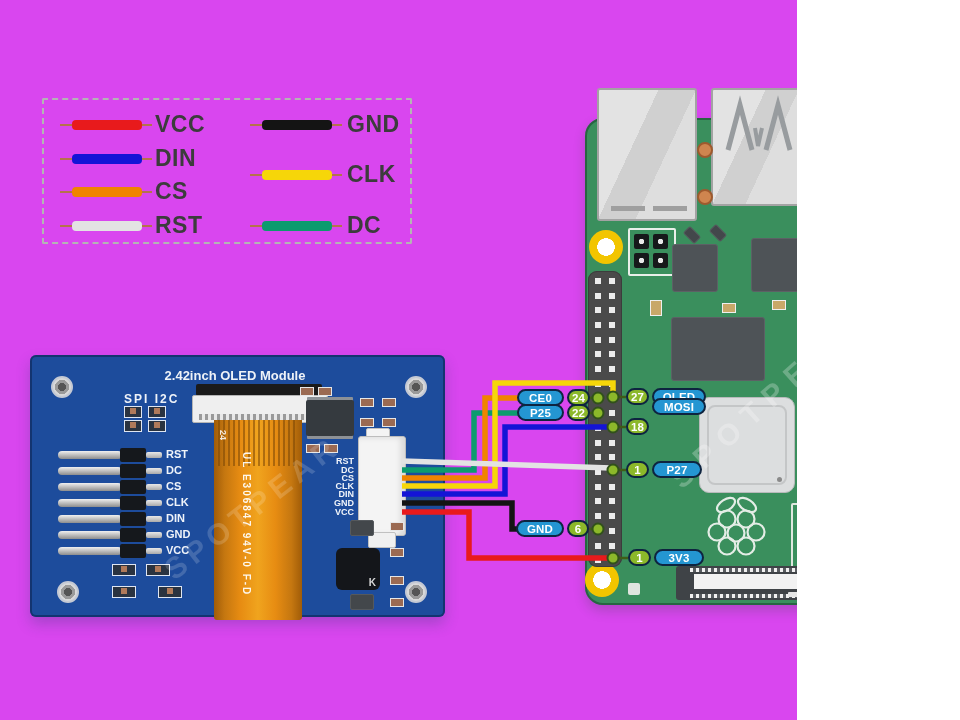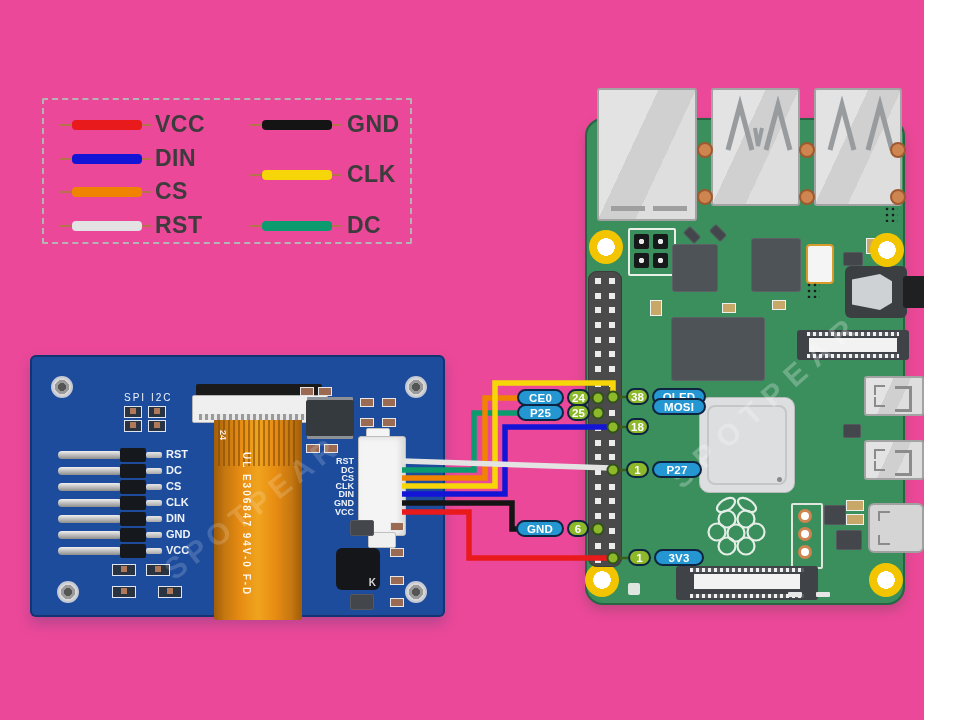--- a/index.html
+++ b/index.html
@@ -1,16 +1,16 @@
 <!DOCTYPE html>
 <html><head>
 <meta charset="utf-8">
 <style>
   html,body{margin:0;padding:0;background:#fff;}
-  #stage{position:relative;width:924px;height:720px;background:#ec4899;overflow:hidden;
+  #stage{position:relative;width:797px;height:720px;background:#d946ef;overflow:hidden;
          font-family:"Liberation Sans", sans-serif;}
   .abs{position:absolute;}
   
   #legend{position:absolute;left:42px;top:98px;width:366px;height:142px;
           border:2px dashed #b4b4b4;border-radius:2px;}
   .lbar{width:70px;height:10px;border-radius:4px;}
   .llab{font-size:23px;font-weight:bold;color:#3c3c3c;letter-spacing:.5px;}
   
   #oled{left:30px;top:355px;width:415px;height:262px;border-radius:6px;
         box-shadow:inset 0 0 0 2px rgba(8,25,60,.45), 0 7px 14px rgba(40,60,110,.28);}
@@ -76,27 +76,28 @@
     <div class="abs lbar" style="left: 218px; top: 70px; background-color: rgb(246, 214, 9);"></div>
     <span class="abs llab" style="left:303px;top:61px">CLK</span>
 
     <div class="abs" style="left: 206px; top: 125px; width: 92px; height: 2px; background-color: rgb(181, 114, 75);"></div>
     <div class="abs lbar" style="left: 218px; top: 121px; background-color: rgb(12, 155, 110);"></div>
     <span class="abs llab" style="left:303px;top:112px">DC</span>
   </div>
 
   <div id="oled" class="abs z20" style="background-color: rgb(29, 76, 156);"></div>
 
+  <span class="abs z21" style="left:130px;top:368px;width:210px;text-align:center;font-size:13px;font-weight:bold;color:#eef2f8;">2.42inch OLED Module</span>
 
   <div class="abs mhole z21" style="left:51px;top:376px"></div>
   <div class="abs mhole z21" style="left:405px;top:376px"></div>
   <div class="abs mhole z21" style="left:57px;top:581px"></div>
   <div class="abs mhole z21" style="left:405px;top:581px"></div>
 
-  <span class="abs z21" style="left:124px;top:392px;font-size:10px;font-weight:normal;color:#eef2f8;letter-spacing:2px;">SPI I2C</span>
+  <span class="abs z21" style="left:124px;top:392px;font-size:12px;font-weight:bold;color:#eef2f8;letter-spacing:2px;">SPI I2C</span>
   <div class="abs jpad z21" style="left:124px;top:406px">
       <i></i>
     </div>
   <div class="abs jpad z21" style="left:148px;top:406px">
       <i></i>
     </div>
   <div class="abs jpad z21" style="left:124px;top:420px">
       <i></i>
     </div>
   <div class="abs jpad z21" style="left:148px;top:420px">
@@ -344,25 +345,25 @@
       <circle cx="613" cy="397" r="5.5" fill="#8cb82a"></circle>
       <circle cx="613" cy="427" r="5.5" fill="#8cb82a"></circle>
       <circle cx="613" cy="470" r="5.5" fill="#8cb82a"></circle>
       <circle cx="613" cy="558" r="5.5" fill="#8cb82a"></circle>
     </g>
   </svg>
 
   <div class="pill" style="left: 517px; top: 389px; width: 47px; background-color: rgb(36, 150, 210);">CE0</div>
   <div class="pill" style="left: 567px; top: 389px; width: 23px; background-color: rgb(140, 184, 42);">24</div>
   <div class="pill" style="left: 517px; top: 404px; width: 47px; background-color: rgb(36, 150, 210);">P25</div>
-  <div class="pill" style="left: 567px; top: 404px; width: 23px; background-color: rgb(140, 184, 42);">25</div>
+  <div class="pill" style="left: 567px; top: 404px; width: 23px; background-color: rgb(140, 184, 42);">22</div>
   <div class="pill" style="left: 516px; top: 520px; width: 48px; background-color: rgb(36, 150, 210);">GND</div>
   <div class="pill" style="left: 567px; top: 520px; width: 22px; background-color: rgb(140, 184, 42);">6</div>
 
-  <div class="pill" style="left: 626px; top: 388px; width: 23px; background-color: rgb(140, 184, 42);">38</div>
+  <div class="pill" style="left: 626px; top: 388px; width: 23px; background-color: rgb(140, 184, 42);">27</div>
   <div class="pill" style="left: 652px; top: 388px; width: 54px; background-color: rgb(36, 150, 210);">OLED</div>
   <div class="pill" style="left: 626px; top: 418px; width: 23px; background-color: rgb(140, 184, 42);">18</div>
   <div class="pill" style="left: 652px; top: 398px; width: 54px; background-color: rgb(36, 150, 210);">MOSI</div>
   <div class="pill" style="left: 626px; top: 461px; width: 23px; background-color: rgb(140, 184, 42);">1</div>
   <div class="pill" style="left: 652px; top: 461px; width: 50px; background-color: rgb(36, 150, 210);">P27</div>
   <div class="pill" style="left: 628px; top: 549px; width: 23px; background-color: rgb(140, 184, 42);">1</div>
   <div class="pill" style="left: 654px; top: 549px; width: 50px; background-color: rgb(36, 150, 210);">3V3</div>
 
 </div>
 

